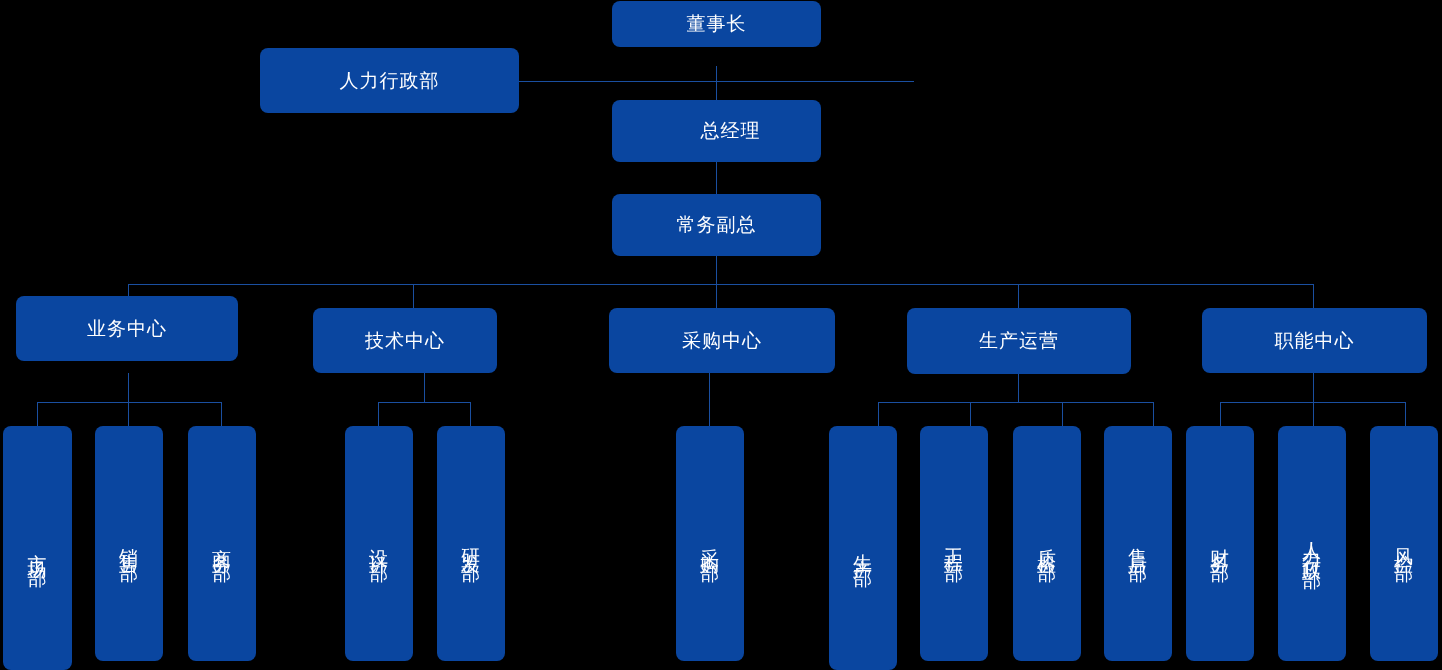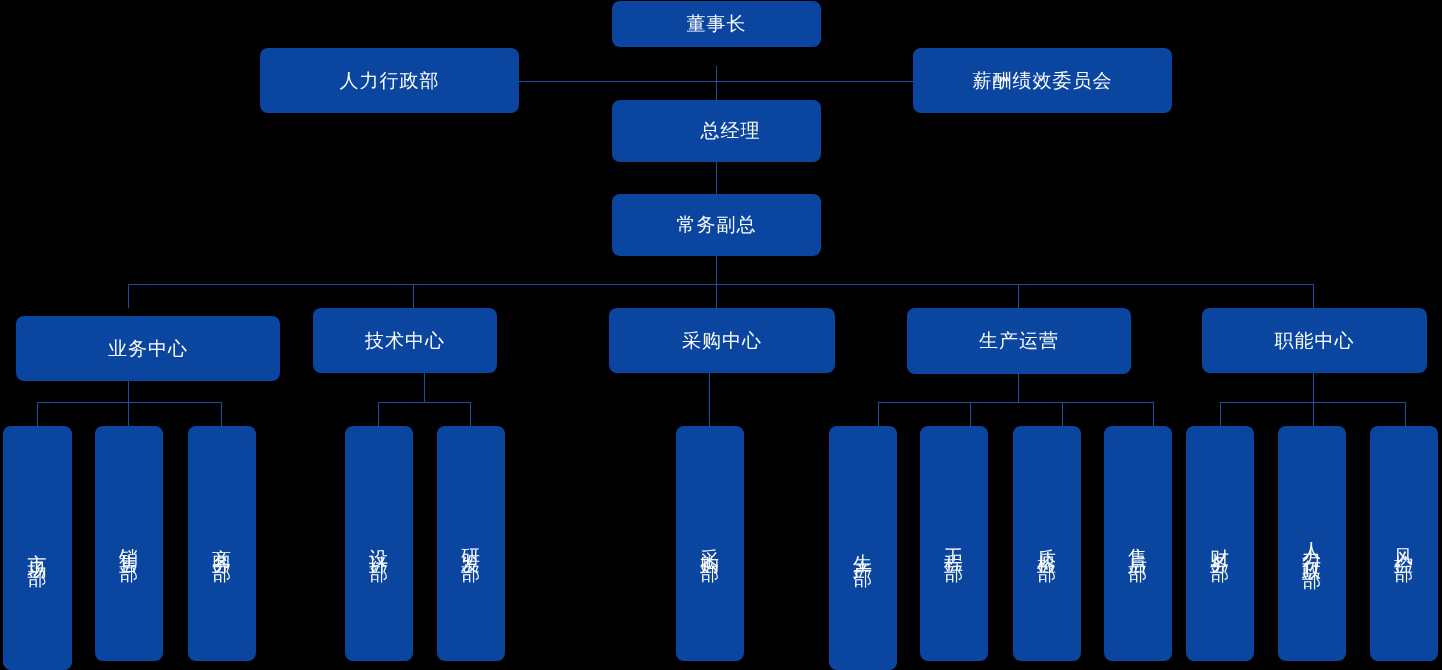--- a/index.html
+++ b/index.html
@@ -96,27 +96,26 @@
   <div class="connector v" style="left:1313px; top:373px; height:29px;"></div>
   <div class="connector h" style="left:1220px; top:402px; width:186px;"></div>
   <div class="connector v" style="left:1220px; top:402px; height:24px;"></div>
   <div class="connector v" style="left:1313px; top:402px; height:24px;"></div>
   <div class="connector v" style="left:1405px; top:402px; height:24px;"></div>
 
   <div class="node exec" style="left:612px; top:1px; width:209px; height:46px;">董事长</div>
 
   <div class="node exec" style="left:260px; top:48px; width:259px; height:65px;">人力行政部</div>
 
-  <div class="node exec" style="left:913px; top:48px; width:259px; height:65px;">薪酬绩效委员会</div>
 
   <div class="node exec" style="left:612px; top:100px; width:209px; height:62px;padding-left:28px;">总经理</div>
 
   <div class="node exec" style="left:612px; top:194px; width:209px; height:62px;text-align:center;">常务副总</div>
 
-  <div class="node center" style="left:16px; top:316px; width:264px; height:65px;text-align:right;">业务中心</div>
+  <div class="node center" style="left:16px; top:296px; width:222px; height:65px;text-align:right;">业务中心</div>
 
   <div class="node center" style="left:313px; top:308px; width:184px; height:65px;">技术中心</div>
 
   <div class="node center" style="left:609px; top:308px; width:226px; height:65px;">采购中心</div>
 
   <div class="node center" style="left:907px; top:308px; width:224px; height:66px;">生产运营</div>
 
   <div class="node center" style="left:1202px; top:308px; width:225px; height:65px;">职能中心</div>
 
   <div class="node dept" style="left:3px; top:426px; width:69px; height:244px;">市场部</div>

